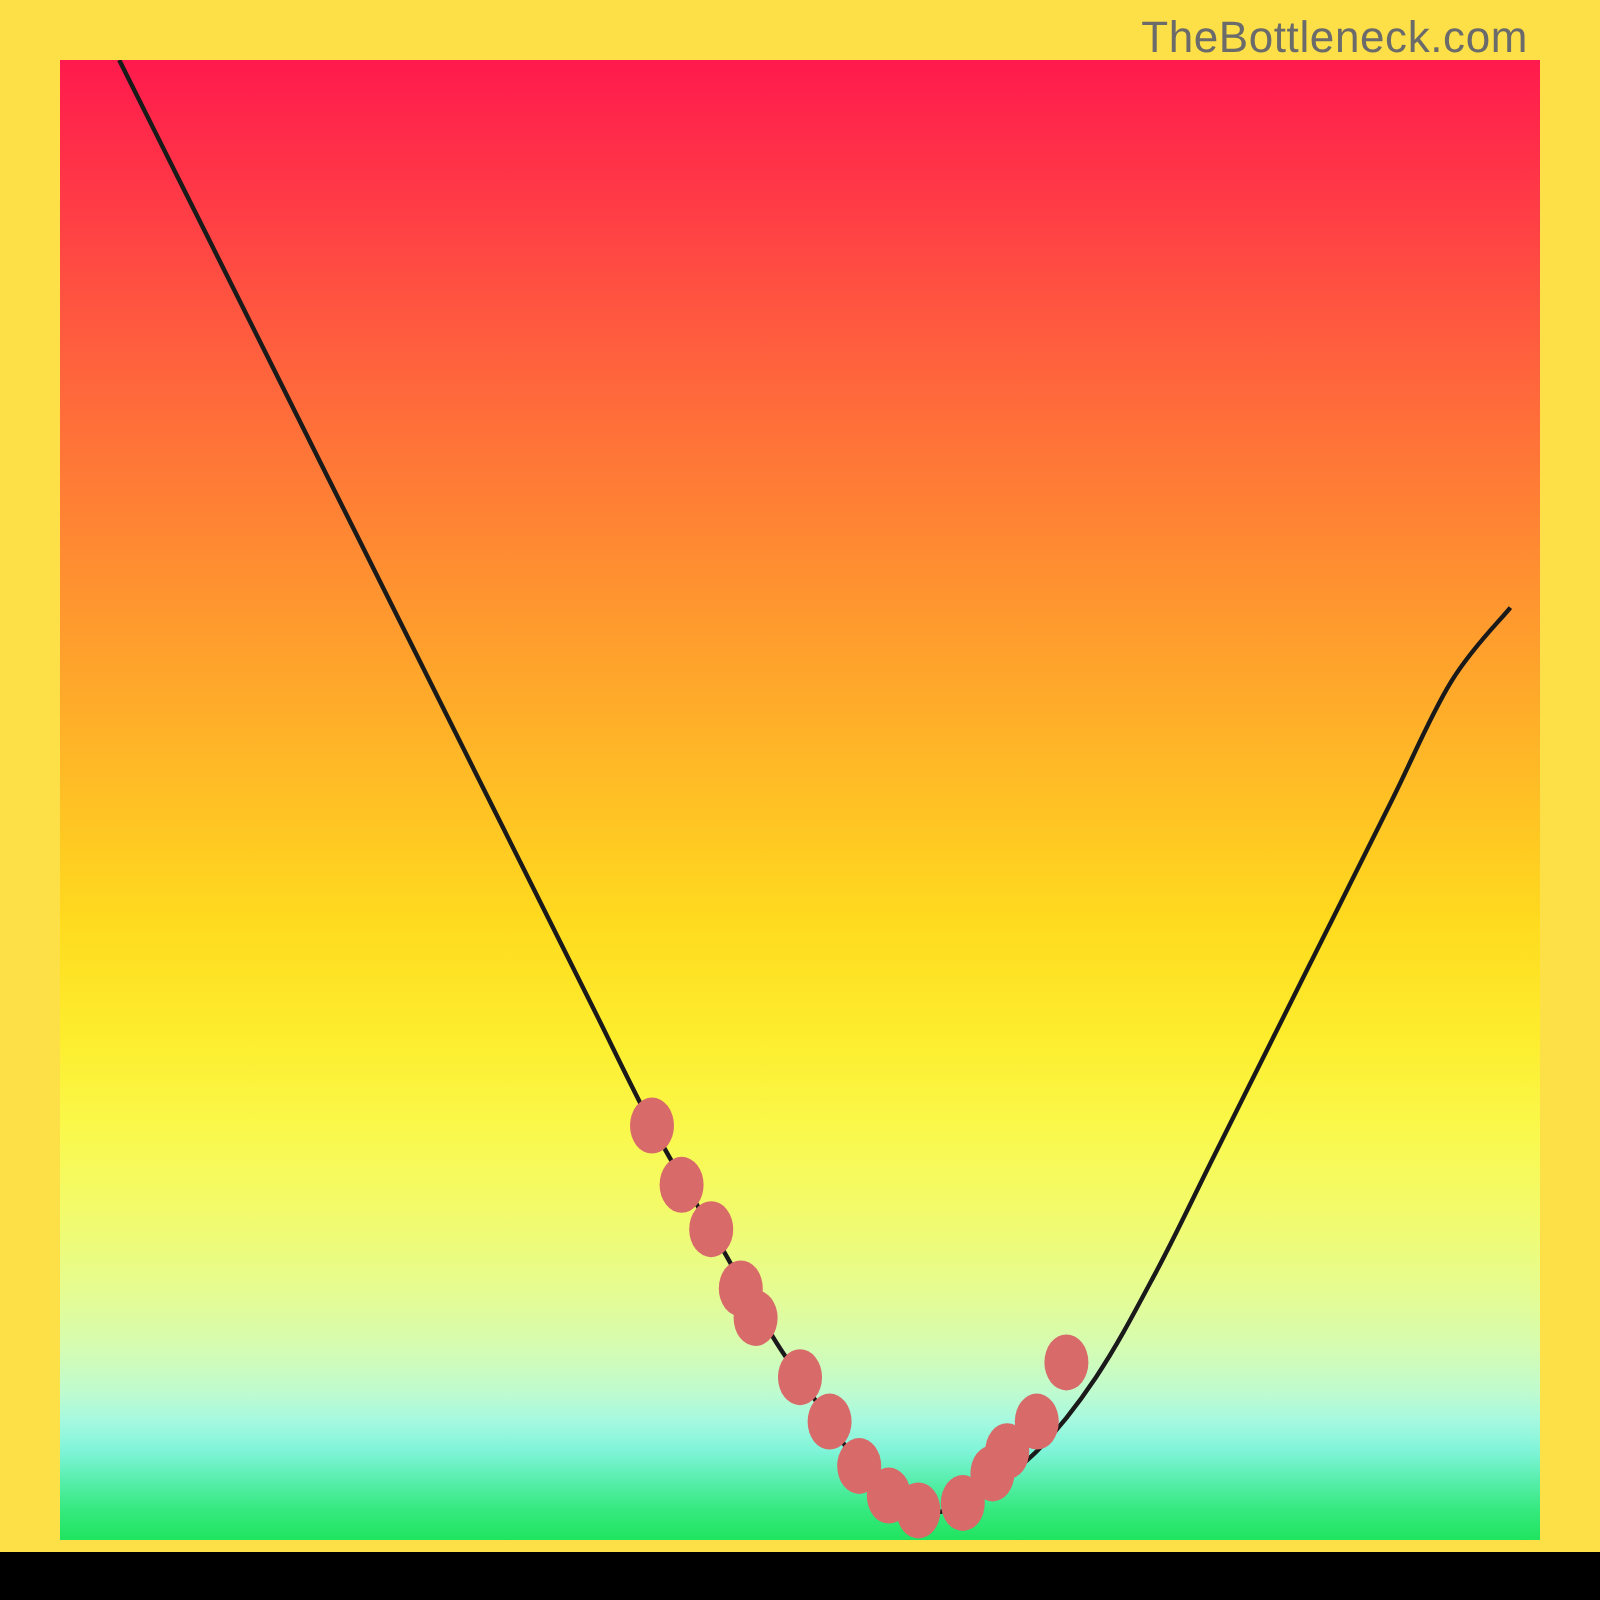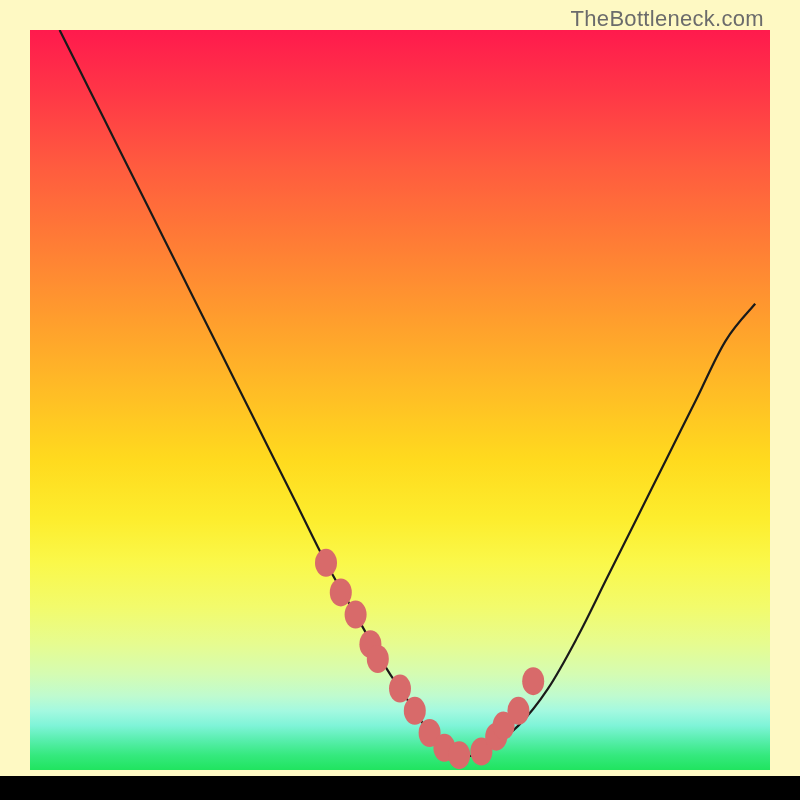--- a/index.html
+++ b/index.html
@@ -8,21 +8,21 @@
     width: 800px;
     height: 800px;
     overflow: hidden;
     background: #000;
     font-family: Arial, Helvetica, sans-serif;
   }
   .frame {
     position: relative;
     width: 800px;
     height: 776px;
-    background: #fef9c3;
+    background: #fde047;
   }
   .plot-area {
     position: absolute;
     left: 30px;
     top: 30px;
     width: 740px;
     height: 740px;
     background: linear-gradient(to bottom,
       #ff1a4d 0%,
       #ff3547 8%,

